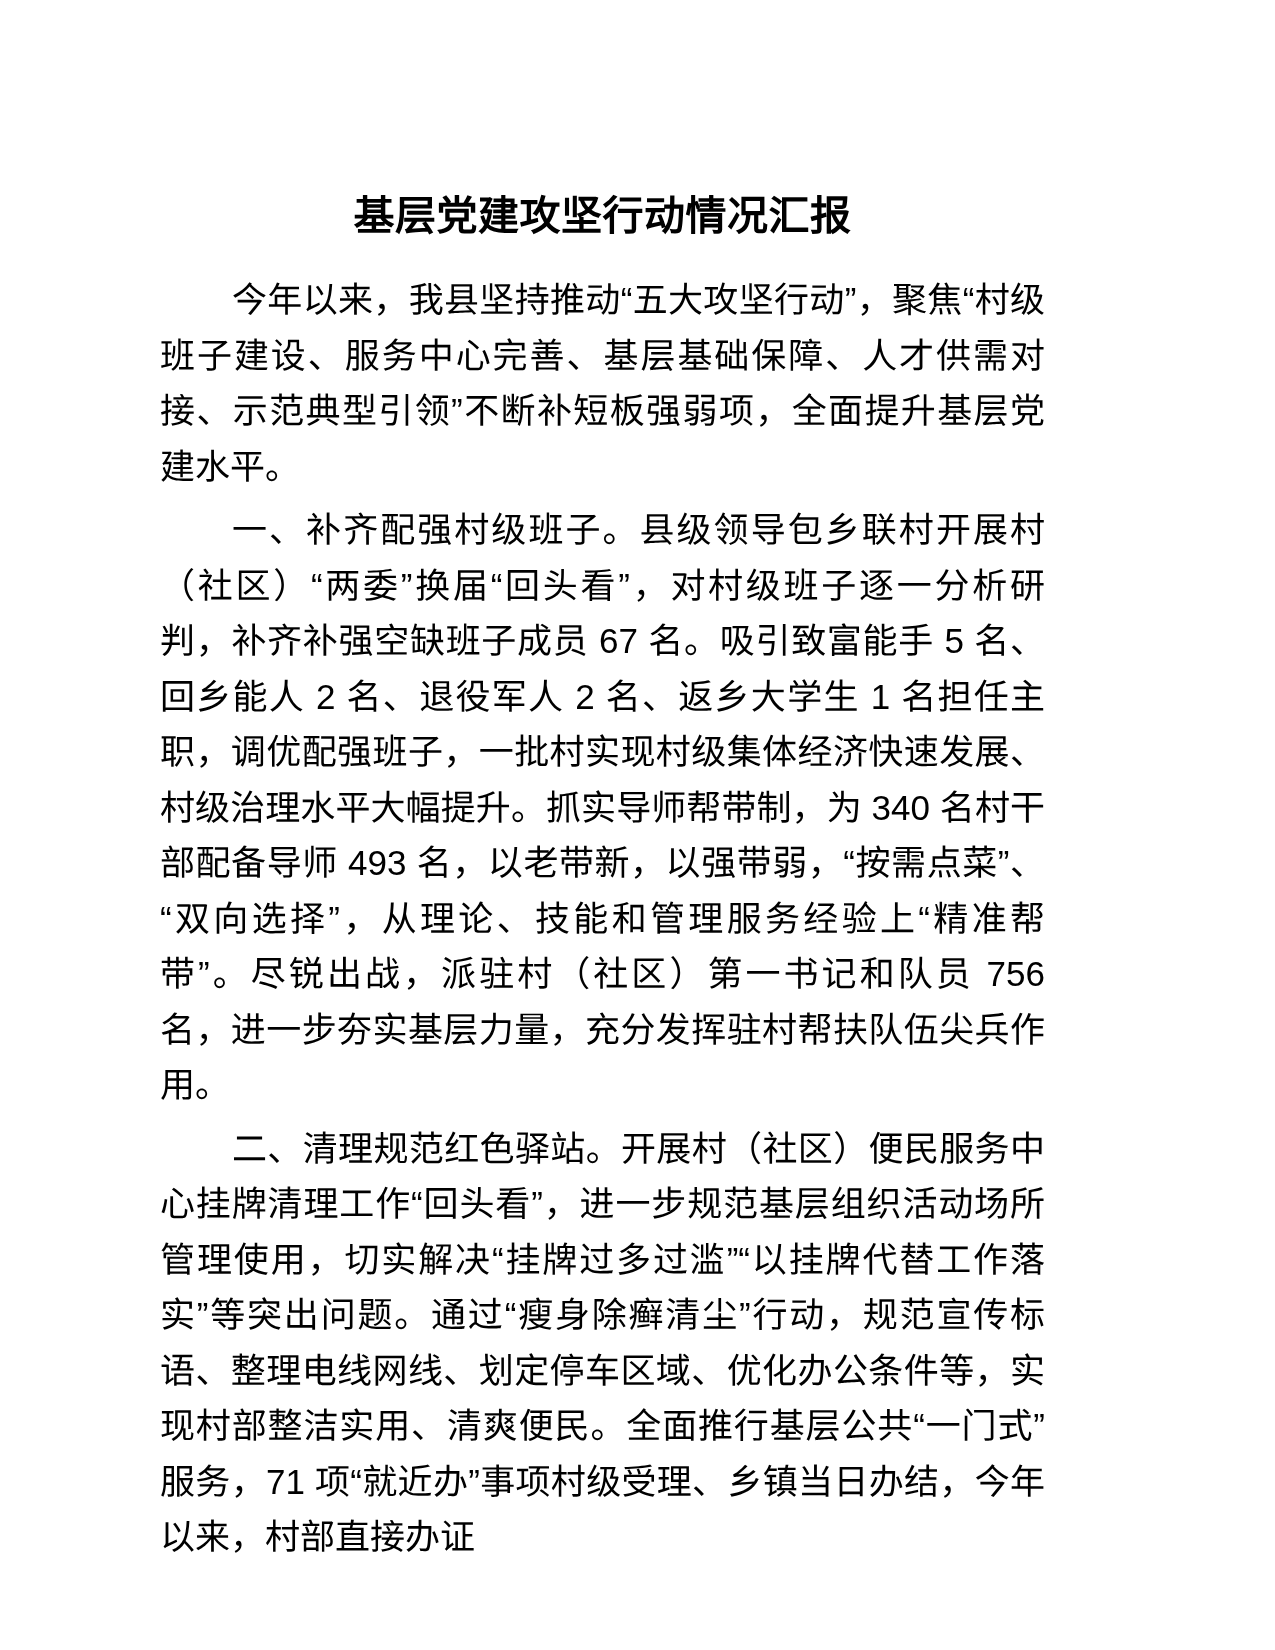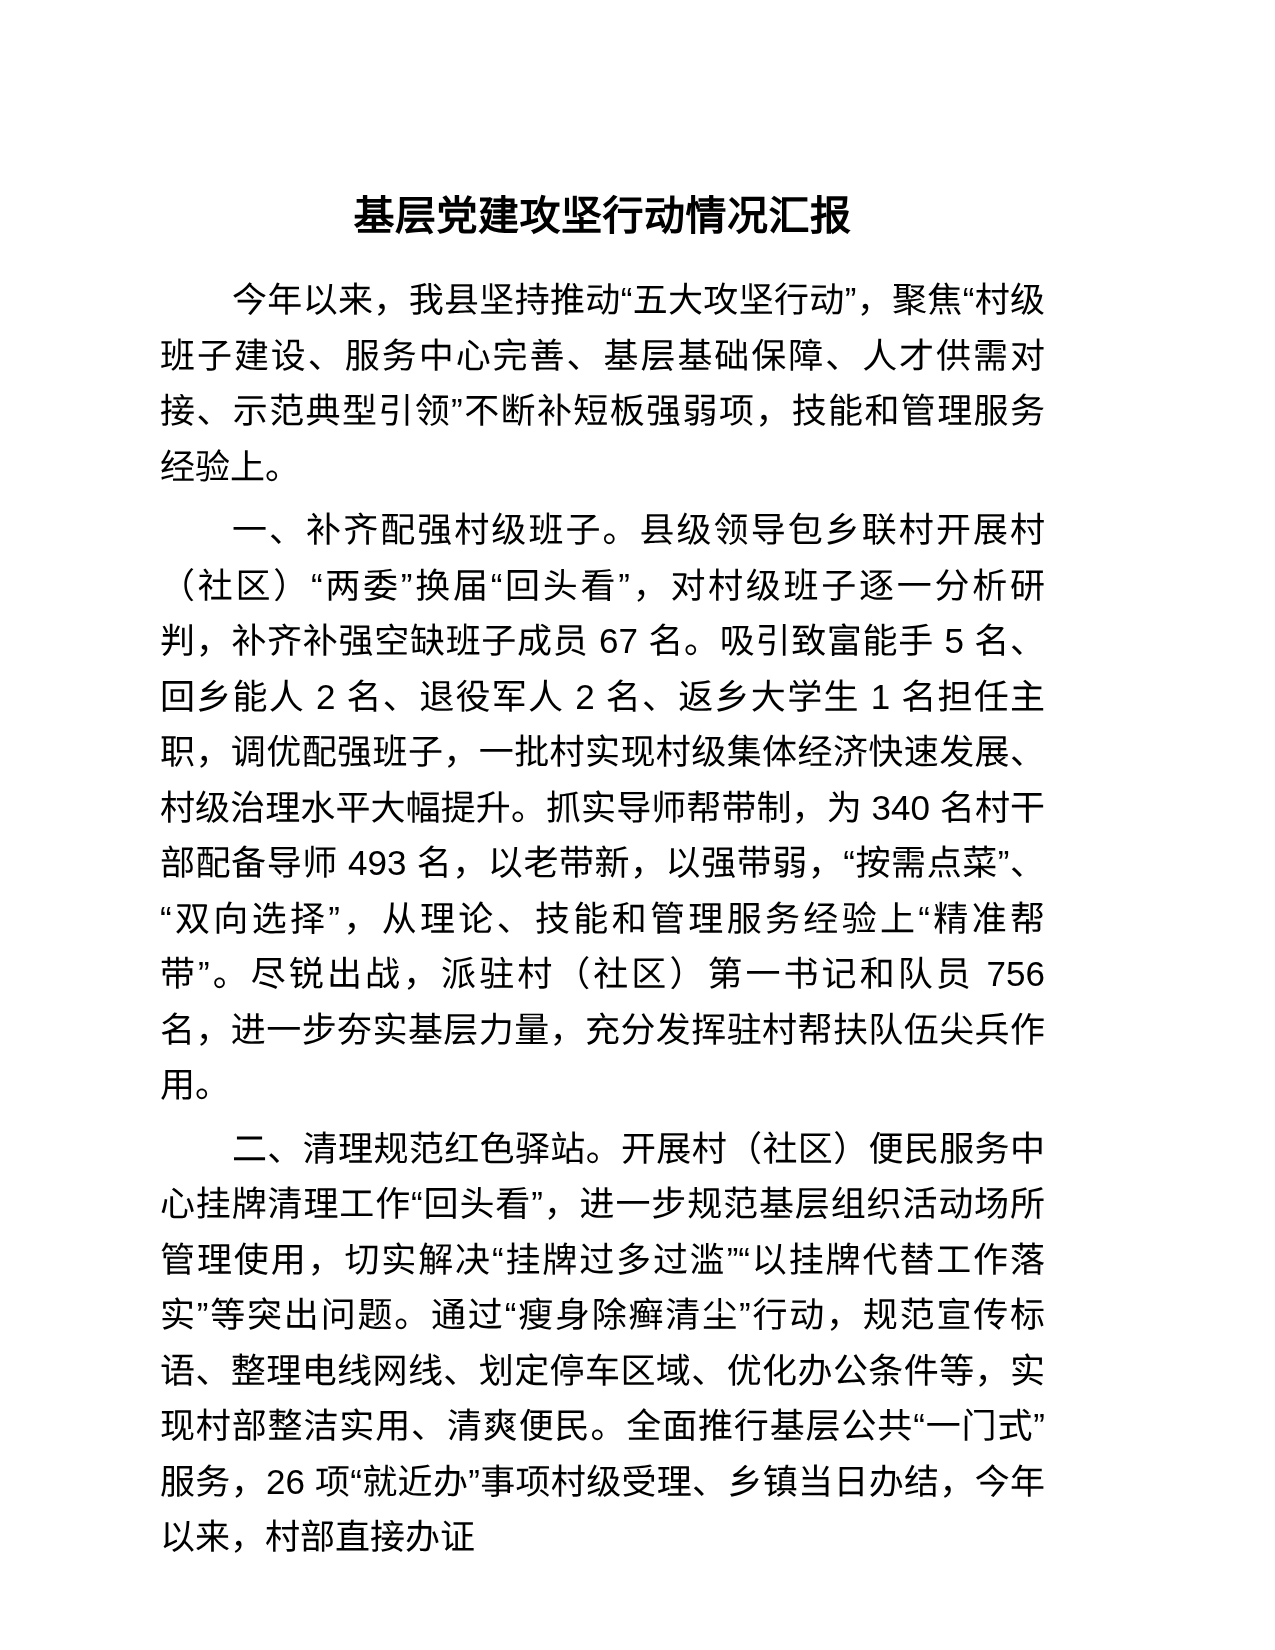--- a/index.html
+++ b/index.html
@@ -57,20 +57,20 @@
   }
 </style>
 </head>
 <body>
 
 <div class="page">
   <div class="content">
 
     <h1 class="doc-title">基层党建攻坚行动情况汇报</h1>
 
-    <p class="para">今年以来，我县坚持推动“五大攻坚行动”，聚焦“村级班子建设、服务中心完善、基层基础保障、人才供需对接、示范典型引领”不断补短板强弱项，技能和管理服务经验上。</p>
+    <p class="para">今年以来，我县坚持推动“五大攻坚行动”，聚焦“村级班子建设、服务中心完善、基层基础保障、人才供需对接、示范典型引领”不断补短板强弱项，全面提升基层党建水平。</p>
 
     <p class="para">一、补齐配强村级班子。县级领导包乡联村开展村（社区）“两委”换届“回头看”，对村级班子逐一分析研判，补齐补强空缺班子成员 67 名。吸引致富能手 5 名、回乡能人 2 名、退役军人 2 名、返乡大学生 1 名担任主职，调优配强班子，一批村实现村级集体经济快速发展、村级治理水平大幅提升。抓实导师帮带制，为 340 名村干部配备导师 493 名，以老带新，以强带弱，“按需点菜”、“双向选择”，从理论、技能和管理服务经验上“精准帮带”。尽锐出战，派驻村（社区）第一书记和队员 756 名，进一步夯实基层力量，充分发挥驻村帮扶队伍尖兵作用。</p>
 
-    <p class="para">二、清理规范红色驿站。开展村（社区）便民服务中心挂牌清理工作“回头看”，进一步规范基层组织活动场所管理使用，切实解决“挂牌过多过滥”“以挂牌代替工作落实”等突出问题。通过“瘦身除癣清尘”行动，规范宣传标语、整理电线网线、划定停车区域、优化办公条件等，实现村部整洁实用、清爽便民。全面推行基层公共“一门式”服务，26 项“就近办”事项村级受理、乡镇当日办结，今年以来，村部直接办证</p>
+    <p class="para">二、清理规范红色驿站。开展村（社区）便民服务中心挂牌清理工作“回头看”，进一步规范基层组织活动场所管理使用，切实解决“挂牌过多过滥”“以挂牌代替工作落实”等突出问题。通过“瘦身除癣清尘”行动，规范宣传标语、整理电线网线、划定停车区域、优化办公条件等，实现村部整洁实用、清爽便民。全面推行基层公共“一门式”服务，71 项“就近办”事项村级受理、乡镇当日办结，今年以来，村部直接办证</p>
 
   </div>
 </div>
 
 </body></html>

